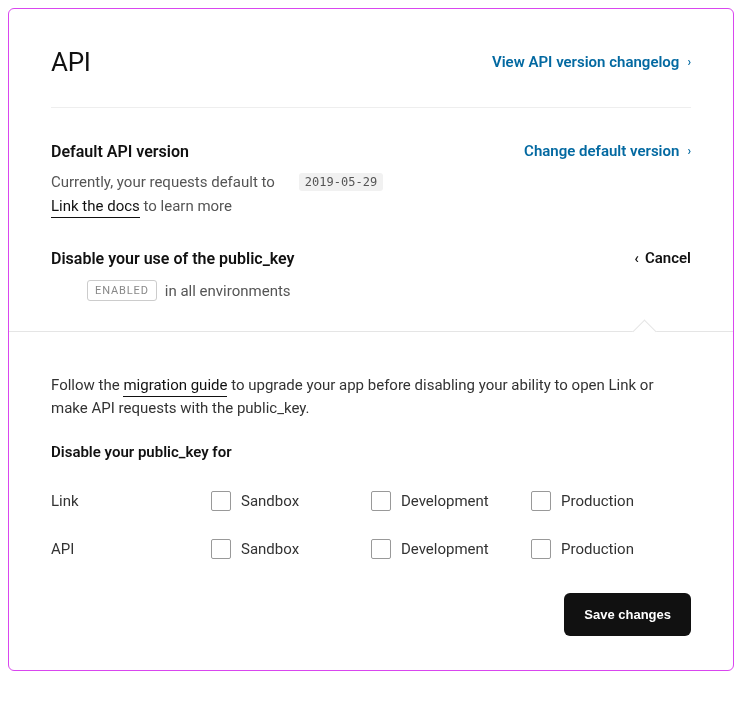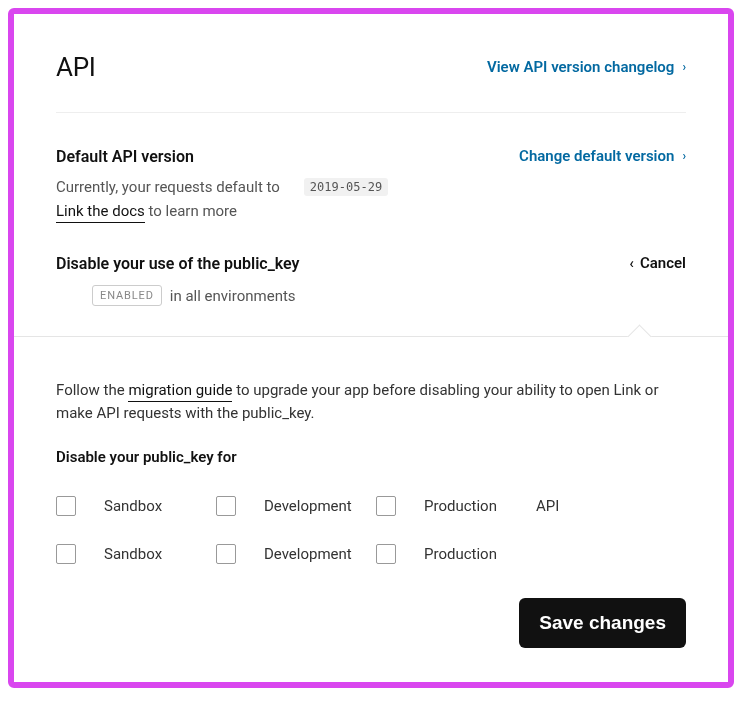--- a/index.html
+++ b/index.html
@@ -8,21 +8,21 @@
       padding: 0;
     }
     body {
       font-family: -apple-system, BlinkMacSystemFont, "Segoe UI", Roboto, Helvetica, Arial, sans-serif;
       background: #fff;
       color: #111;
       width: 742px;
       height: 713px;
     }
     .card {
-      border: 6px solid #d946ef;
+      border: 1px solid #d946ef;
       border-radius: 6px;
       margin: 8px;
       width: 726px;
       background: #fff;
     }
     .card-inner {
       padding: 38px 42px 0 42px;
     }
     .header-row {
       display: flex;
@@ -151,21 +151,21 @@
       margin-top: 30px;
       align-items: center;
     }
     .row-label {
       font-size: 15px;
       color: #333;
     }
     .cb-cell {
       display: flex;
       align-items: center;
-      gap: 28px;
+      gap: 10px;
     }
     .cb {
       width: 20px;
       height: 20px;
       border: 1.5px solid #999;
       border-radius: 2px;
       background: #fff;
       cursor: pointer;
     }
     .cb-label {
@@ -173,21 +173,21 @@
       color: #333;
     }
     .actions {
       display: flex;
       justify-content: flex-end;
       margin-top: 34px;
     }
     .btn-primary {
       background: #111;
       color: #fff;
-      font-size: 19px;
+      font-size: 13px;
       font-weight: 600;
       border: none;
       border-radius: 6px;
       padding: 14px 20px;
       cursor: pointer;
       text-align: right;
     }
   </style>
 </head>
 <body>
@@ -239,20 +239,21 @@
 
   <div class="panel">
     <p class="panel-text">
       <span>Follow the</span>
       <span> </span><a class="underline-link">migration guide</a><span> </span>
       <span>to upgrade your app before disabling your ability to open Link or make API requests with the public_key.</span>
     </p>
     <div class="panel-subtitle">Disable your public_key for</div>
 
     <div class="checkbox-table">
+      <div class="row-label">Link</div>
       <div class="cb-cell">
         <div class="cb"></div>
         <span class="cb-label">Sandbox</span>
       </div>
       <div class="cb-cell">
         <div class="cb"></div>
         <span class="cb-label">Development</span>
       </div>
       <div class="cb-cell">
         <div class="cb"></div>

